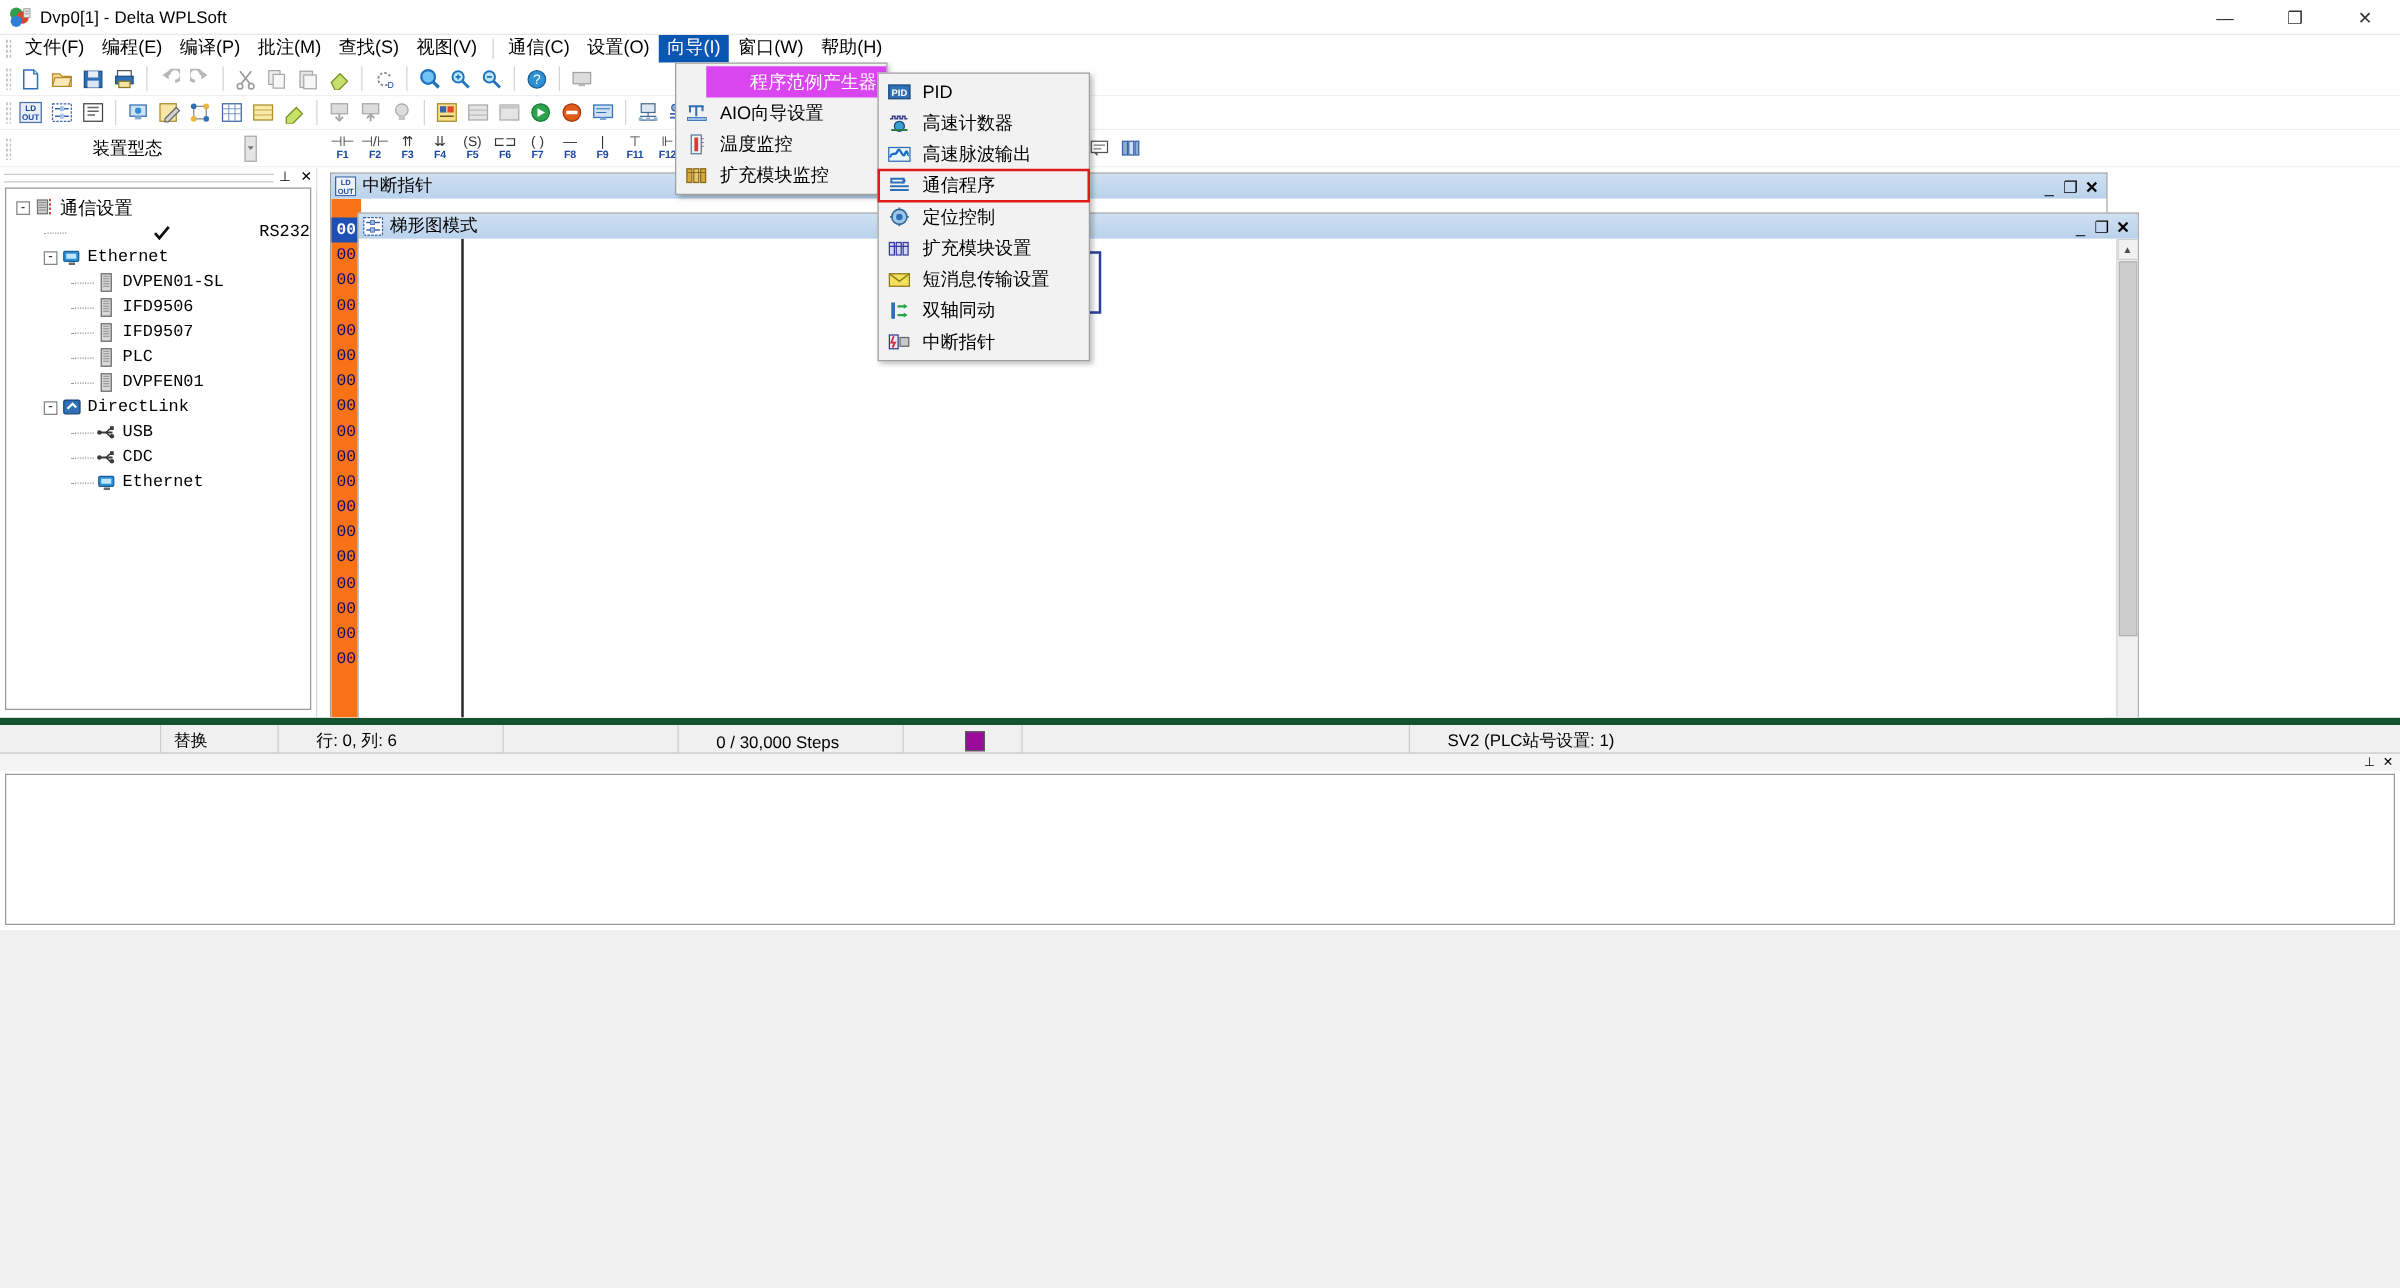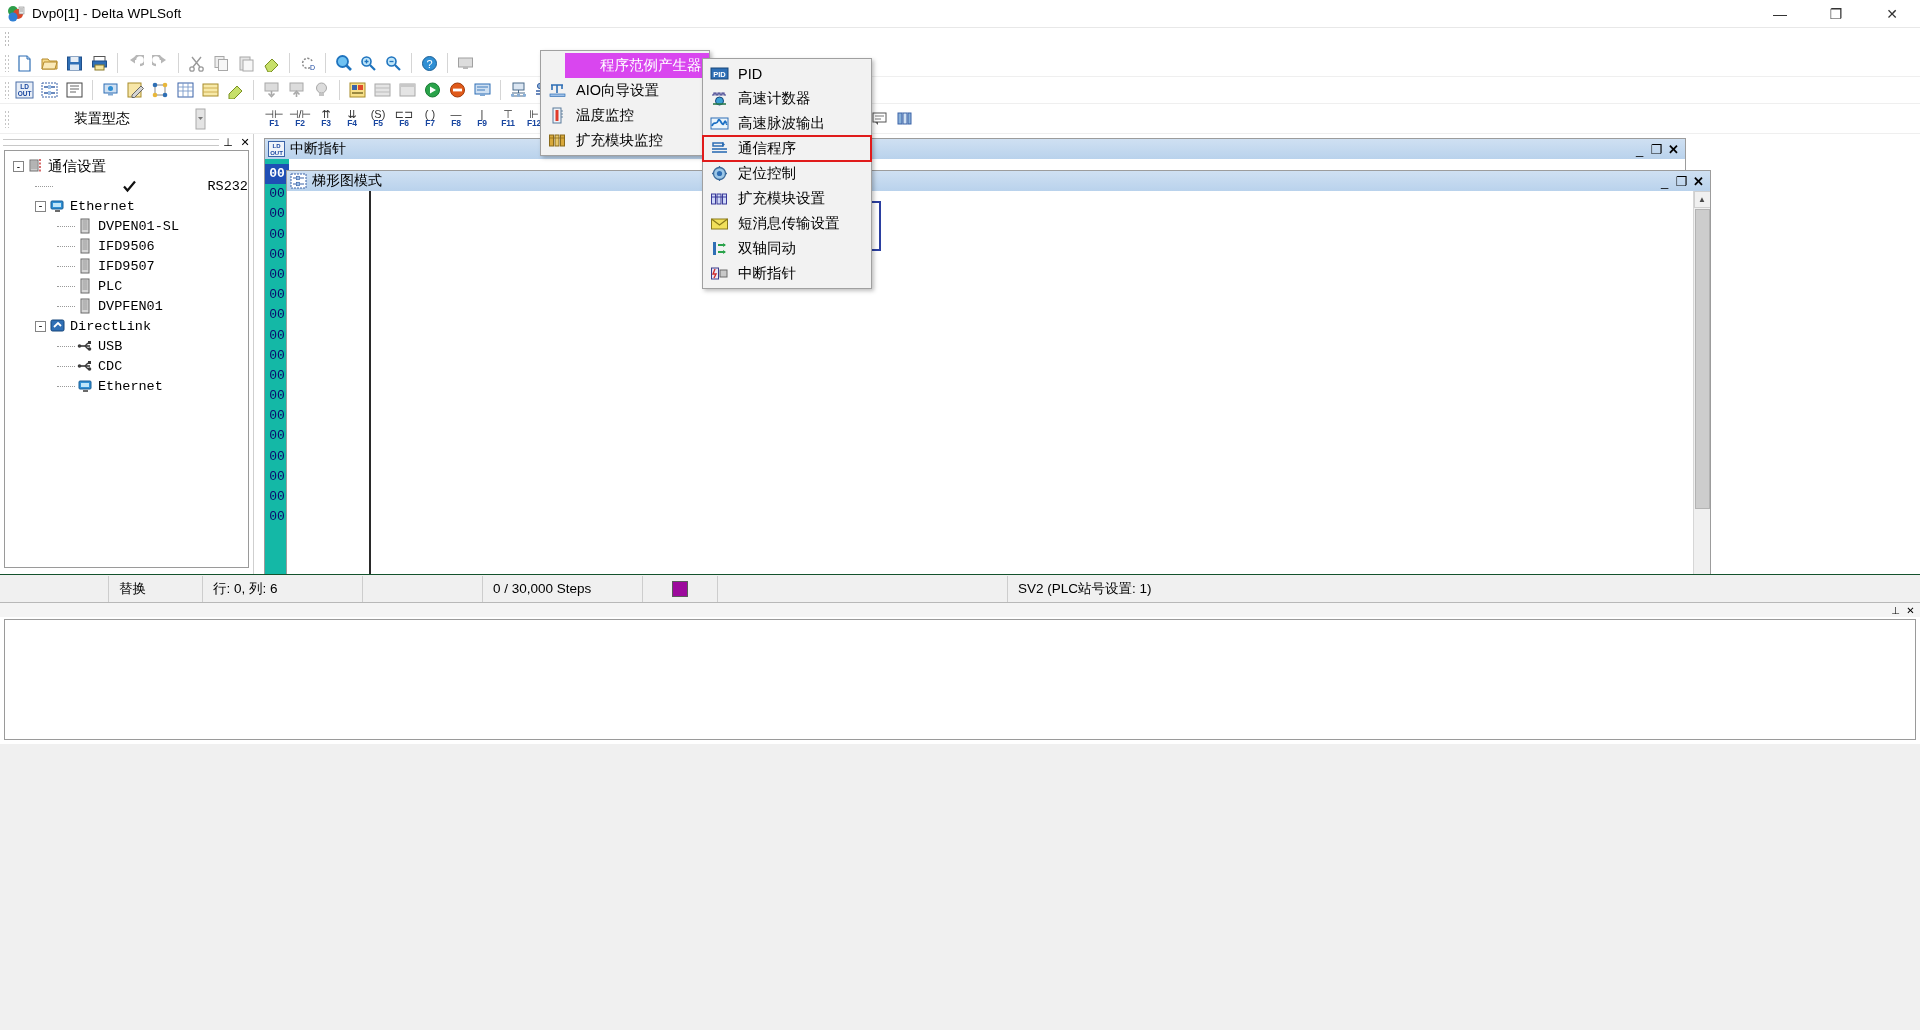--- a/index.html
+++ b/index.html
@@ -169,23 +169,23 @@
   .child-title .cw-icon { width: 17px; height: 16px; margin-right: 5px; position: relative; flex:none;}
   .cw-btns { margin-left: auto; display: flex; align-items: center; padding-right: 3px; }
   .cw-btn {
     width: 17px; height: 15px; display:flex; align-items:center; justify-content:center;
     font-size: 13px; color: #000; font-family:"Liberation Sans",sans-serif;
   }
   .cw-btn.x { color: #000; font-weight: bold; }
 
   .instr-body { flex:1; display:flex; background:#ffffff; position:relative; overflow:hidden;}
   .gutter {
-    width: 24px; background: #14b8a6; color:#0a0a6e;
+    width: 24px; background: #f97316; color:#0a0a6e;
     font-family:"Liberation Mono", monospace; font-size:13px;
-    padding-top:5px; text-align:center; position:relative;
+    padding-top:15px; text-align:center; position:relative;
   }
   .gutter .g0 { background:#1f4fb5; color:#fff; font-weight:bold;}
   .gutter div { height:20.2px; line-height:20.2px; }
 
   .ladder-body { flex:1; background:#ffffff; position: relative; overflow:hidden;}
   .ladder-rail {
     position:absolute; left:82px; top:0; bottom:0; width:2px; background:#2a2a2a;
   }
   .ladder-cursor {
     position: absolute; border: 2px solid #2b3fa0; background: #ffffff;
@@ -205,23 +205,23 @@
     display:flex;align-items:center;justify-content:center;font-size:8px;color:#4a4a4a;
     flex:none;
   }
   .sb-thumb-v { width:15px; background:#cdcdcd; border:1px solid #b3b3b3; }
   .sb-track-h { flex:1; background:#f0f0f0; }
 
   
   .statusbar {
     height: 28px; min-height: 28px;
     background: #f0f0f0;
-    border-top: 1px solid #14532d;
-    display: flex; align-items: center;
-    font-size: 13.5px; color: #000;
+    border-top: 6px solid #14532d;
+    display: flex; align-items: flex-start;
+    font-size: 13.5px; color: #000; gap: 20px;
   }
   .sb-cell {
     height: 26px; display:flex; align-items:center;
     border-right: 1px solid #cdcdcd;
     padding: 0 10px; white-space: nowrap;
   }
   .magenta-box {
     width: 16px; height: 16px; background: #9c0a9c; border: 1px solid #5a5a5a;
   }
 
@@ -286,20 +286,34 @@
     <div class="title-text">Dvp0[1] - Delta WPLSoft</div>
     <div class="win-buttons">
       <div class="win-btn">—</div>
       <div class="win-btn">❐</div>
       <div class="win-btn close">✕</div>
     </div>
   </div>
 
   <div class="menubar">
     <div class="grip"></div>
+    <div id="menubar-items" style="display:flex;align-items:center;">
+        <div class="menu-item">文件(F)</div>
+        <div class="menu-item">编程(E)</div>
+        <div class="menu-item">编译(P)</div>
+        <div class="menu-item">批注(M)</div>
+        <div class="menu-item">查找(S)</div>
+        <div class="menu-item">视图(V)</div>
+        <div class="menu-sep-v"></div>
+        <div class="menu-item">通信(C)</div>
+        <div class="menu-item">设置(O)</div>
+        <div class="menu-item active">向导(I)</div>
+        <div class="menu-item">窗口(W)</div>
+        <div class="menu-item">帮助(H)</div>
+      </div>
   </div>
 
   <div class="toolbar">
     <div class="tb-grip"></div>
     <div class="tb-btn">
       <svg width="17" height="17" viewBox="0 0 17 17">
           <path d="M3 1h8l3 3v12H3z" fill="#fff" stroke="#2f6fb5" stroke-width="1.2"></path>
           <path d="M11 1v3h3" fill="#cfe0f2" stroke="#2f6fb5" stroke-width="1"></path>
         </svg>
     </div>

